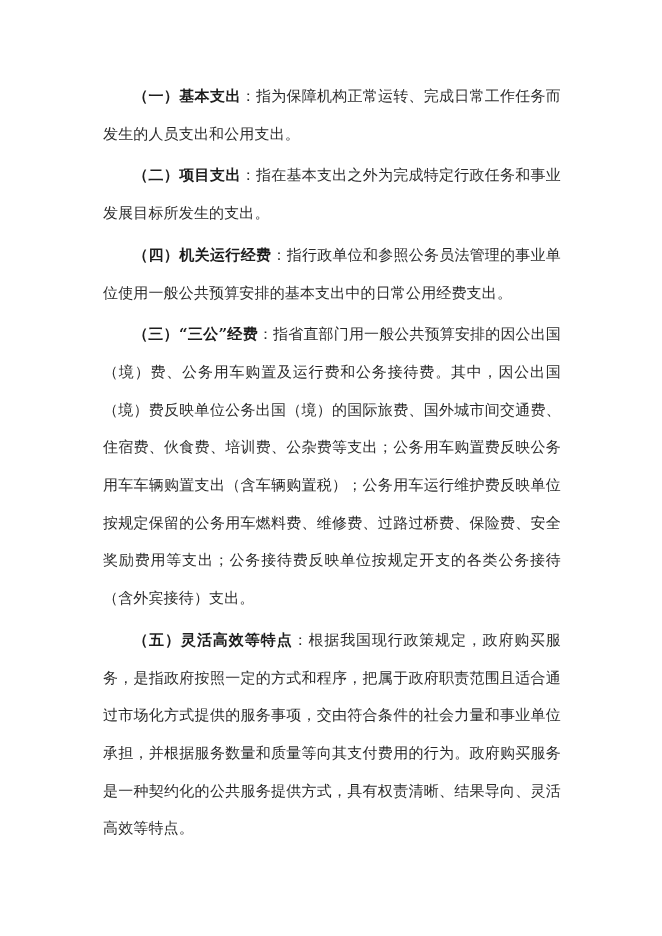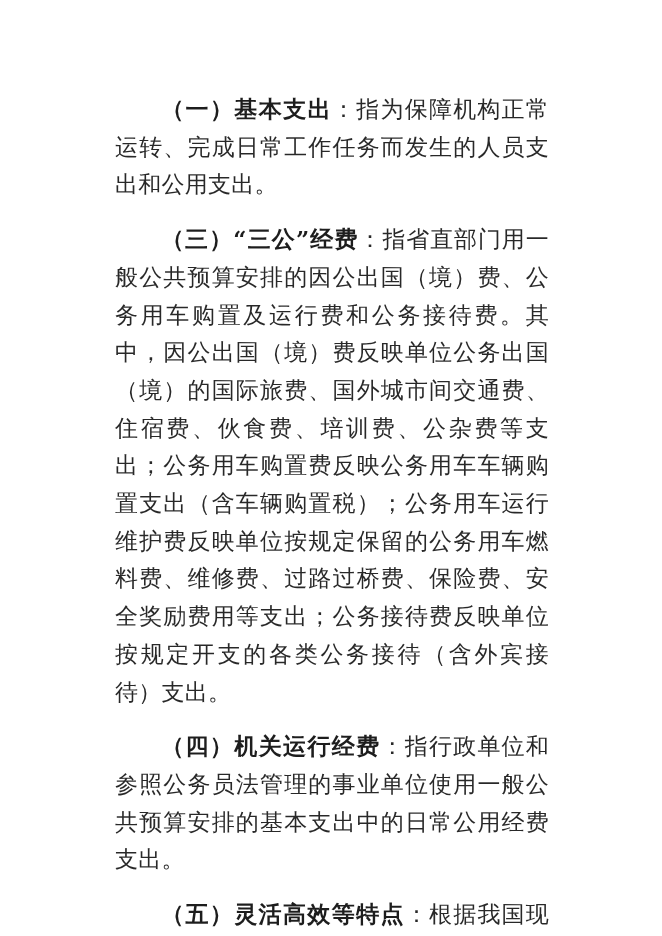--- a/index.html
+++ b/index.html
@@ -20,24 +20,24 @@
     height: 936px;
     background: #ffffff;
   }
   #text-column {
     position: absolute;
     left: 99px;
     top: 74px;
     width: 466px;
   }
   .para {
-    margin: 16px;
+    margin: 4px;
     padding: 0;
     text-indent: 2em;
-    font-size: 23px;
+    font-size: 15px;
     line-height: 37.7px;
     letter-spacing: 0.01em;
     color: #1d1d1d;
     text-align: justify;
     text-justify: inter-character;
     word-break: break-all;
     font-weight: 400;
   }
   .para + .para {
     margin-top: 0;
@@ -60,27 +60,30 @@
 </head>
 <body>
 
 <div id="page">
   <div id="text-column">
 
     <p class="para">
       <span class="hd">（一）</span><span class="hd">基本支出</span><span class="bd">：指为保障机构正常运转、完成日常工作任务而发生的人员支出和公用支出。</span>
     </p>
 
-
     <p class="para">
-      <span class="hd">（三）</span><span class="hd">“三公”经费</span><span class="bd">：指省直部门用一般公共预算安排的因公出国（境）费、公务用车购置及运行费和公务接待费。其中，因公出国（境）费反映单位公务出国（境）的国际旅费、国外城市间交通费、住宿费、伙食费、培训费、公杂费等支出；公务用车购置费反映公务用车车辆购置支出（含车辆购置税）；公务用车运行维护费反映单位按规定保留的公务用车燃料费、维修费、过路过桥费、保险费、安全奖励费用等支出；公务接待费反映单位按规定开支的各类公务接待（含外宾接待）支出。</span>
+      <span class="hd">（二）</span><span class="hd">项目支出</span><span class="bd">：指在基本支出之外为完成特定行政任务和事业发展目标所发生的支出。</span>
     </p>
 
     <p class="para">
       <span class="hd">（四）</span><span class="hd">机关运行经费</span><span class="bd">：指行政单位和参照公务员法管理的事业单位使用一般公共预算安排的基本支出中的日常公用经费支出。</span>
+    </p>
+
+    <p class="para">
+      <span class="hd">（三）</span><span class="hd">“三公”经费</span><span class="bd">：指省直部门用一般公共预算安排的因公出国（境）费、公务用车购置及运行费和公务接待费。其中，因公出国（境）费反映单位公务出国（境）的国际旅费、国外城市间交通费、住宿费、伙食费、培训费、公杂费等支出；公务用车购置费反映公务用车车辆购置支出（含车辆购置税）；公务用车运行维护费反映单位按规定保留的公务用车燃料费、维修费、过路过桥费、保险费、安全奖励费用等支出；公务接待费反映单位按规定开支的各类公务接待（含外宾接待）支出。</span>
     </p>
 
     <p class="para">
       <span class="hd">（五）</span><span class="hd">灵活高效等特点</span><span class="bd">：根据我国现行政策规定，政府购买服务，是指政府按照一定的方式和程序，把属于政府职责范围且适合通过市场化方式提供的服务事项，交由符合条件的社会力量和事业单位承担，并根据服务数量和质量等向其支付费用的行为。政府购买服务是一种契约化的公共服务提供方式，具有权责清晰、结果导向、灵活高效等特点。</span>
     </p>
 
   </div>
 </div>
 
 </body></html>

